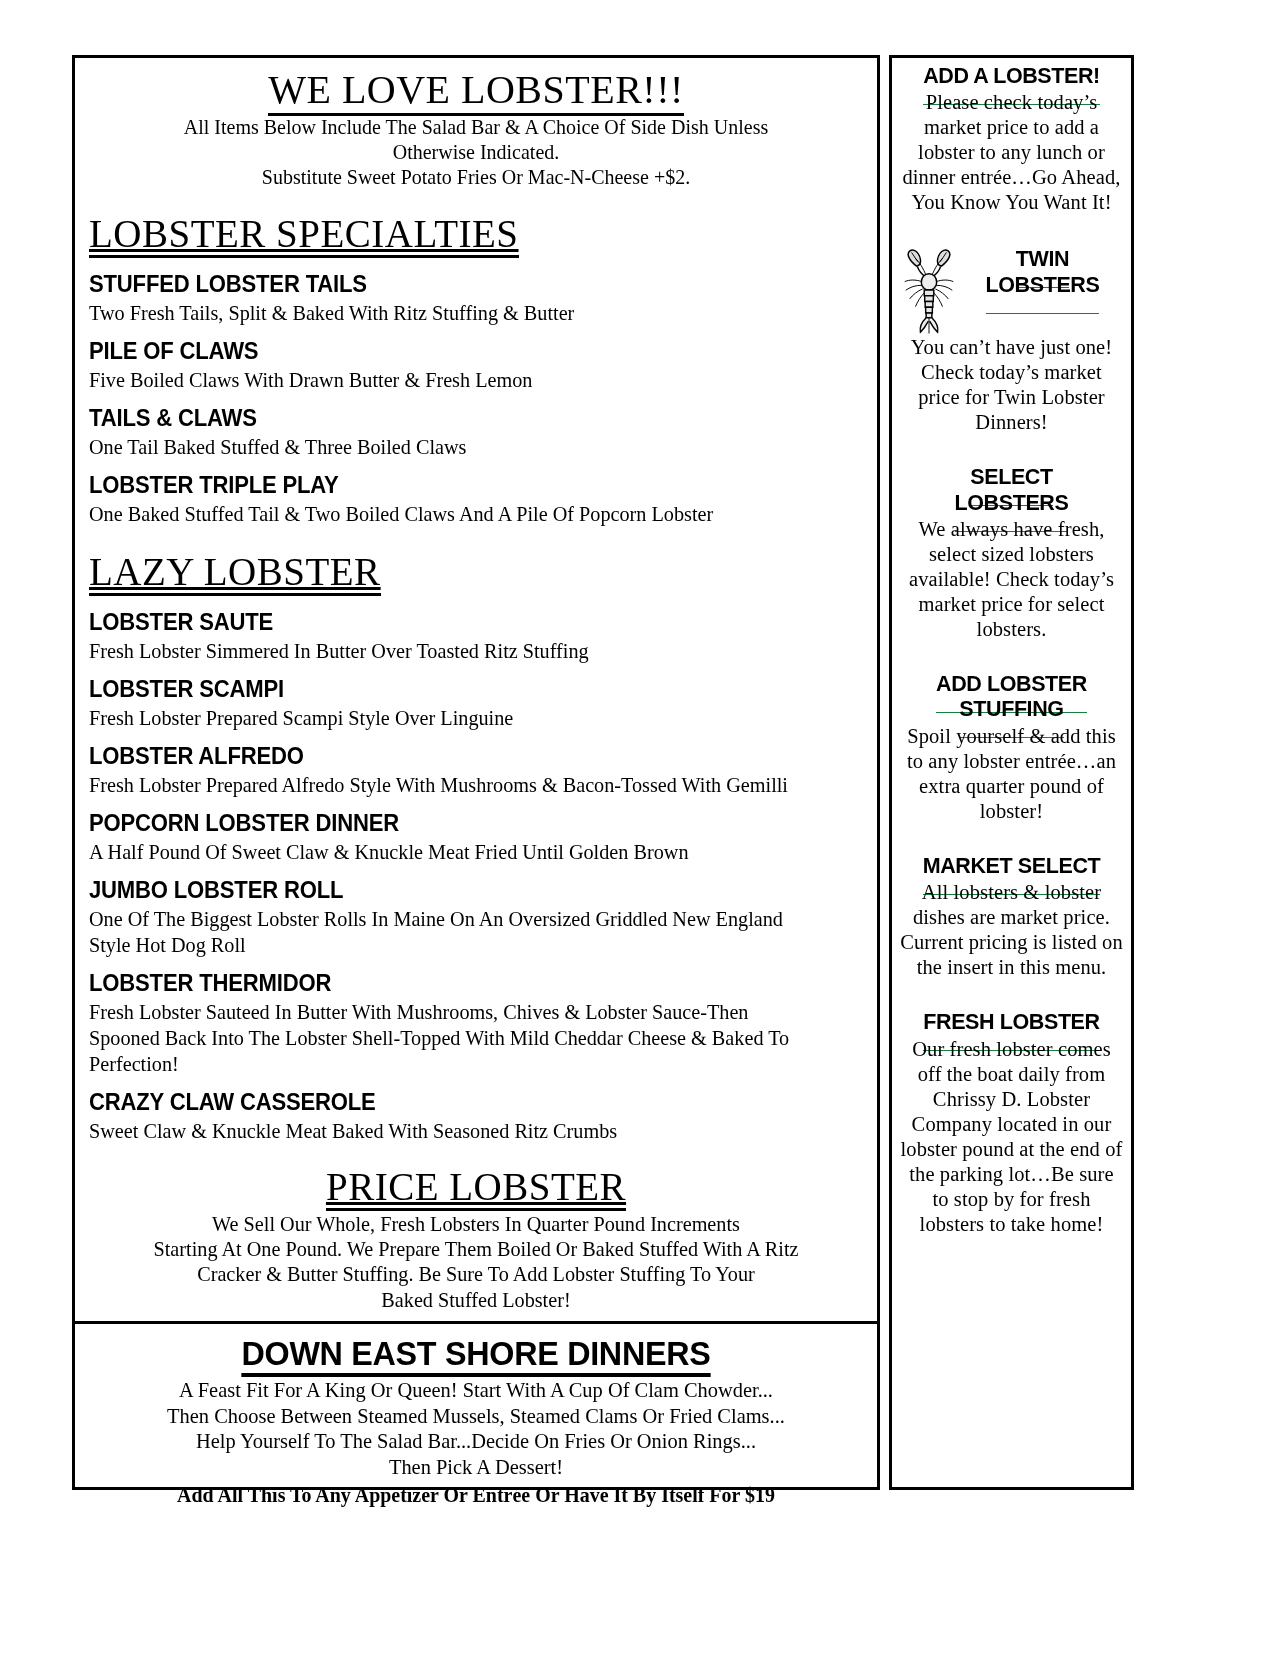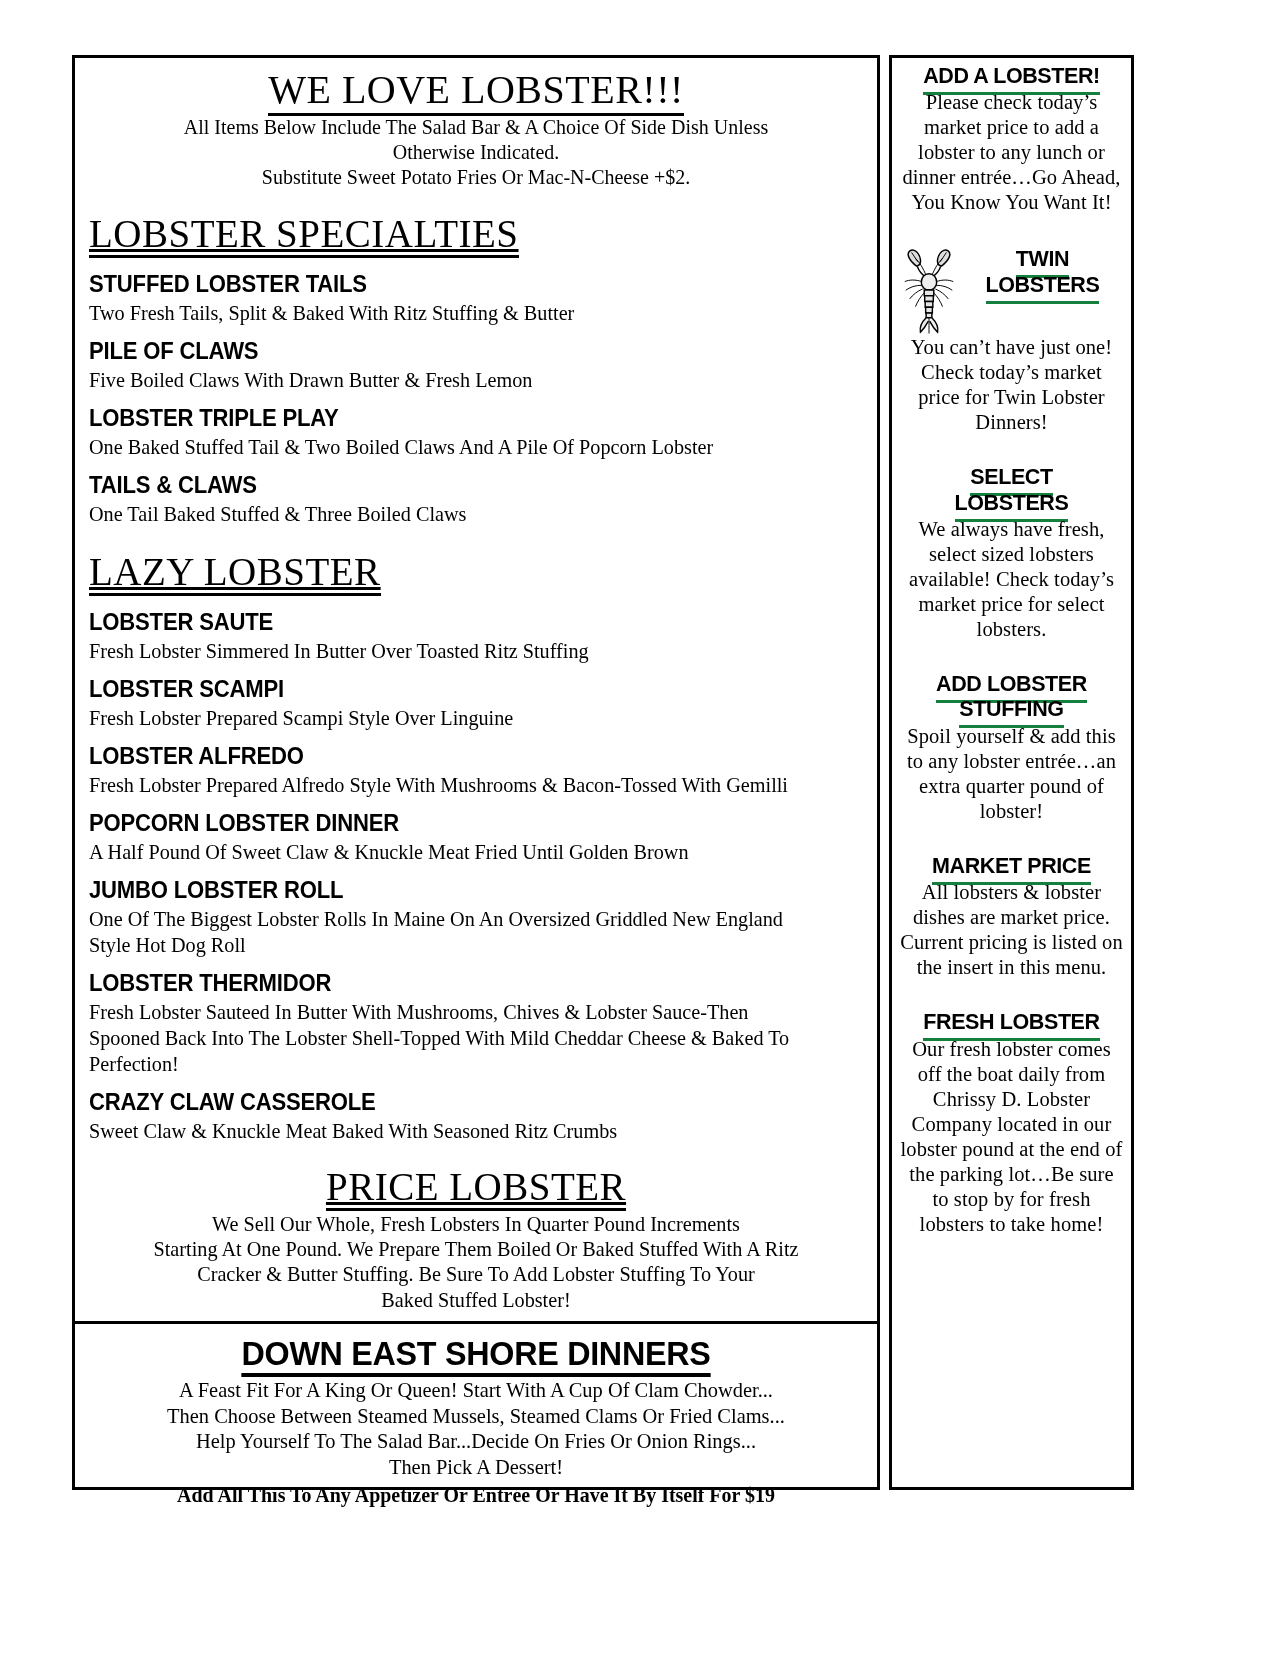--- a/index.html
+++ b/index.html
@@ -94,21 +94,21 @@
   }
 
   
   .sb-block{margin-bottom:4px;}
   .sb-head{
     font-family:"Liberation Sans",sans-serif;
     font-weight:bold;font-size:21.5px;line-height:1.18;
     letter-spacing:-.4px;
     margin:0 0 1px 0;
   }
-  .sb-head u{text-decoration:none;border-bottom:3px solid #15803d;padding-bottom:4px;}
+  .sb-head u{text-decoration:none;border-bottom:1px solid #15803d;padding-bottom:16px;}
   .sb-body{
     font-family:Liberation Serif, serif;
     font-size:20.5px;line-height:1.22;
     letter-spacing:.1px;
   }
   .sb-gap{height:26px;}
 
   .twin-row{display:flex;align-items:flex-start;justify-content:center;gap:4px;margin-top:2px;}
   .lob-ico{width:58px;height:88px;flex:0 0 58px;}
   .twin-head{flex:1 1 auto;}
@@ -138,26 +138,26 @@
 
       <div class="item">
         <div class="item-name">STUFFED LOBSTER TAILS</div>
         <div class="item-desc">Two Fresh Tails, Split &amp; Baked With Ritz Stuffing &amp; Butter</div>
       </div>
       <div class="item">
         <div class="item-name">PILE OF CLAWS</div>
         <div class="item-desc">Five Boiled Claws With Drawn Butter &amp; Fresh Lemon</div>
       </div>
       <div class="item">
+        <div class="item-name">TAILS &amp; CLAWS</div>
+        <div class="item-desc">One Tail Baked Stuffed &amp; Three Boiled Claws</div>
+      </div>
+      <div class="item">
         <div class="item-name">LOBSTER TRIPLE PLAY</div>
         <div class="item-desc">One Baked Stuffed Tail &amp; Two Boiled Claws And A Pile Of Popcorn Lobster</div>
-      </div>
-      <div class="item">
-        <div class="item-name">TAILS &amp; CLAWS</div>
-        <div class="item-desc">One Tail Baked Stuffed &amp; Three Boiled Claws</div>
       </div>
 
       <div class="sec-head">
         <span>LAZY LOBSTER</span>
       </div>
 
       <div class="item">
         <div class="item-name">LOBSTER SAUTE</div>
         <div class="item-desc">Fresh Lobster Simmered In Butter Over Toasted Ritz Stuffing</div>
       </div>
@@ -291,21 +291,21 @@
         <div><u>ADD LOBSTER</u></div>
         <div><u>STUFFING</u></div>
       </div>
       <div class="sb-body">Spoil yourself &amp; add this to any lobster entrée…an extra quarter pound of lobster!</div>
     </div>
 
     <div class="sb-gap"></div>
 
     <div class="sb-block">
       <div class="sb-head">
-        <u>MARKET PRICE</u>
+        <u>MARKET SELECT</u>
       </div>
       <div class="sb-body">All lobsters &amp; lobster dishes are market price. Current pricing is listed on the insert in this menu.</div>
     </div>
 
     <div class="sb-gap"></div>
 
     <div class="sb-block">
       <div class="sb-head">
         <u>FRESH LOBSTER</u>
       </div>

